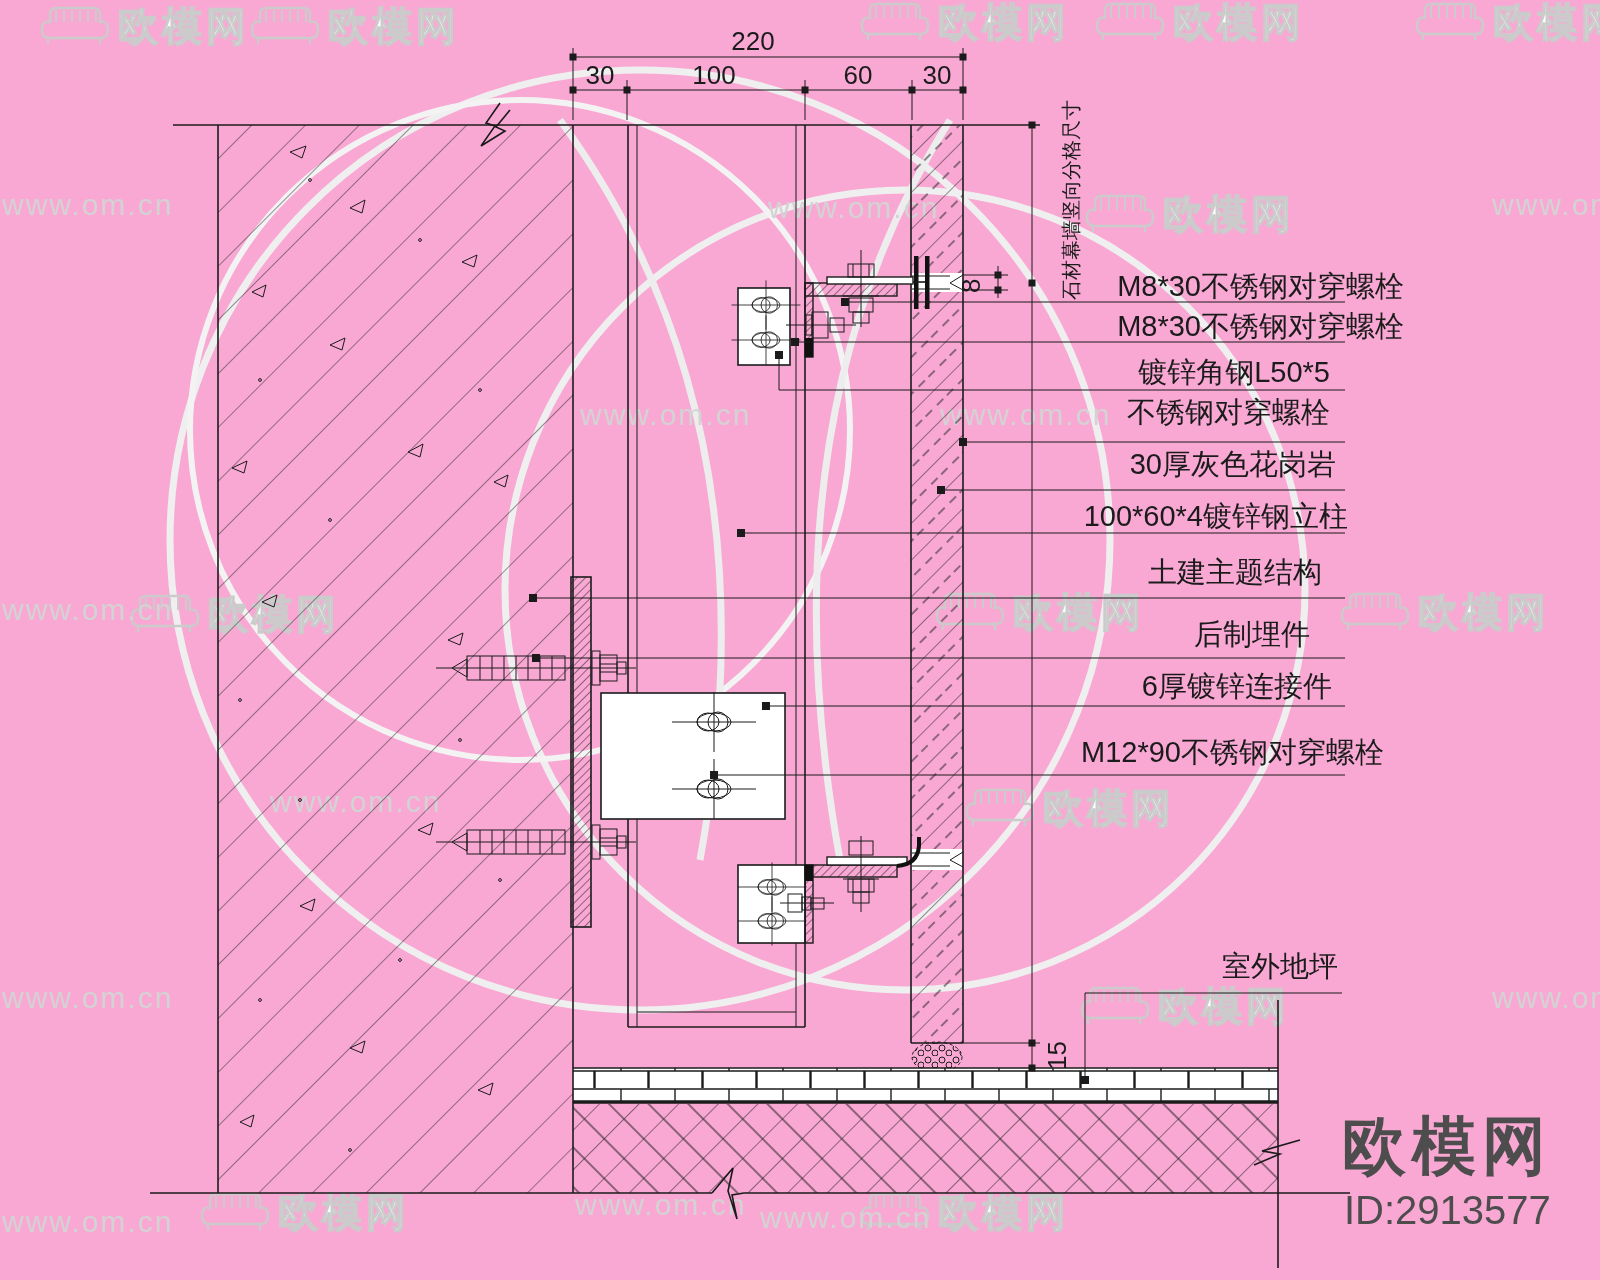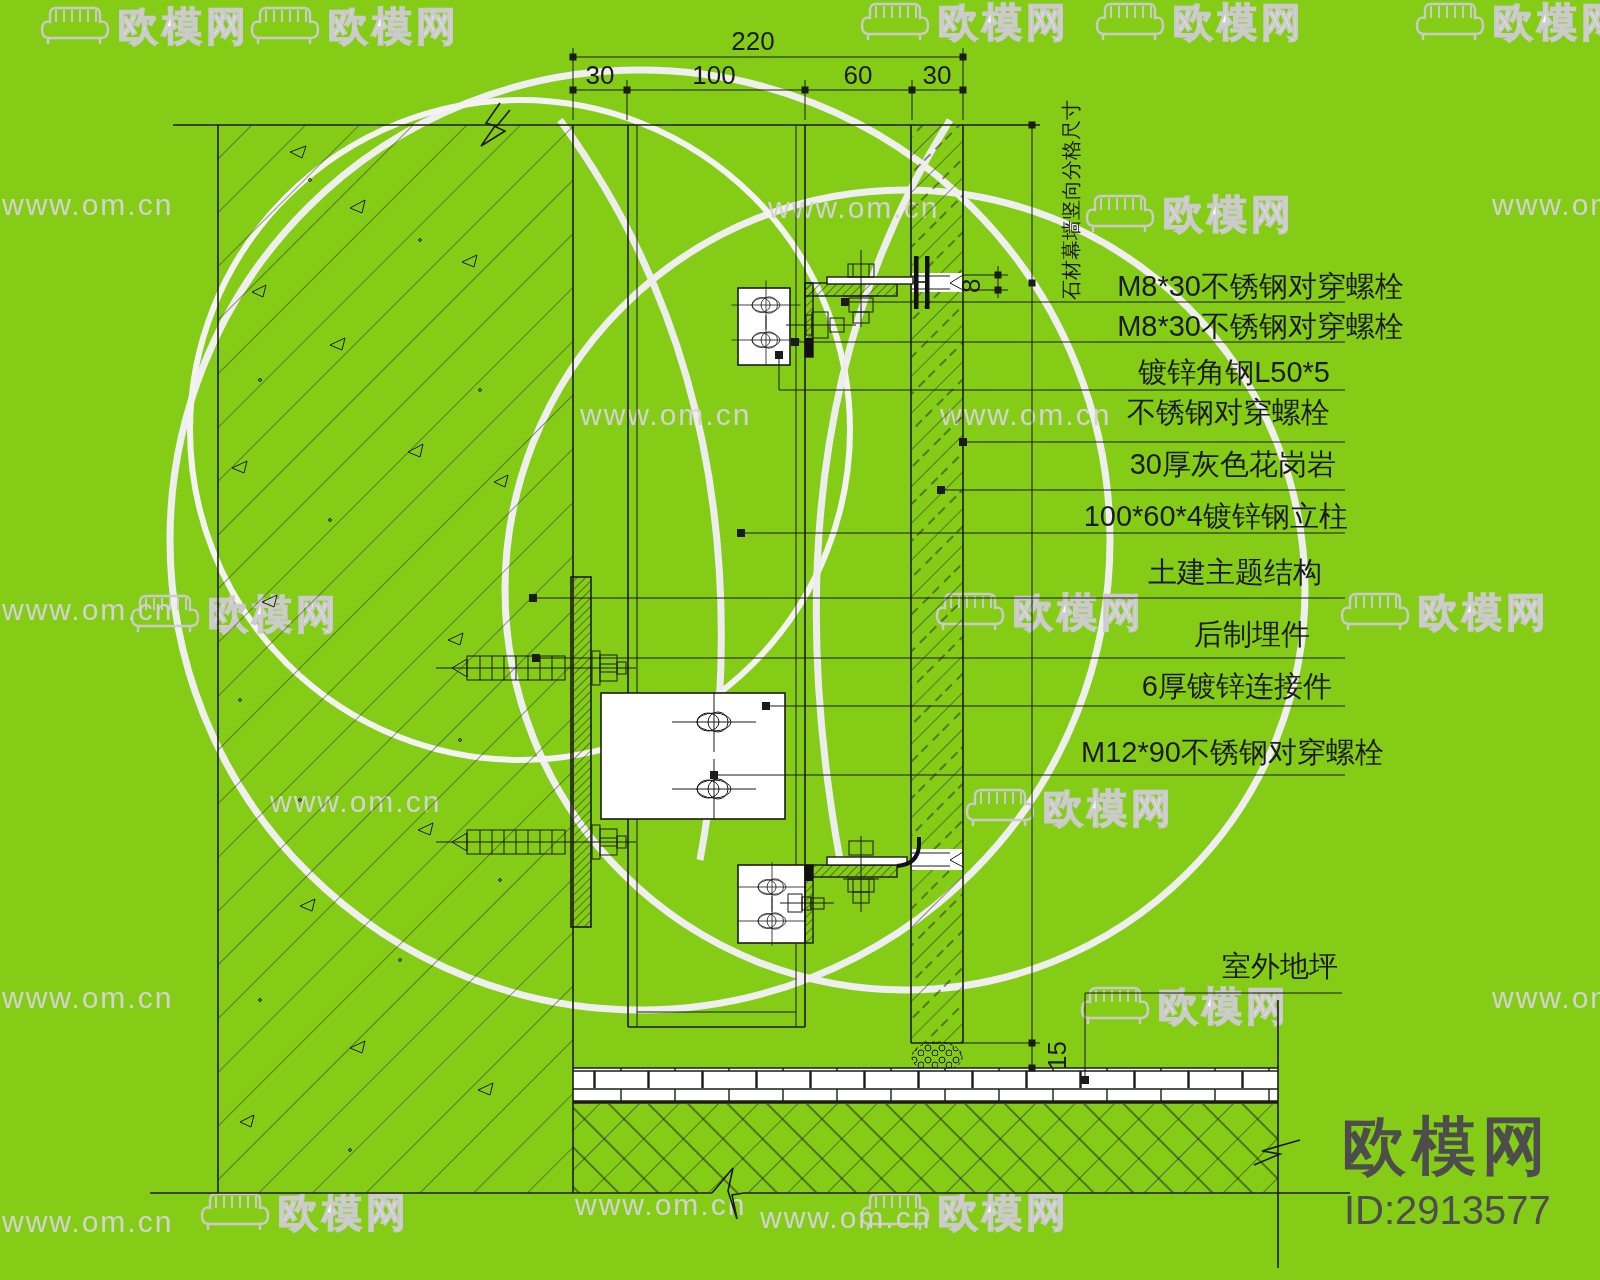--- a/index.html
+++ b/index.html
@@ -1,16 +1,16 @@
 <!DOCTYPE html>
 <html><head>
 <meta charset="utf-8">
 <style>
   html,body{margin:0;padding:0;background:#ffffff;}
-  #stage{position:relative;width:1600px;height:1280px;background:#84cc16;overflow:hidden;
+  #stage{position:relative;width:1600px;height:1280px;background:#f9a8d4;overflow:hidden;
          font-family:"Liberation Sans","DejaVu Sans",sans-serif;}
   svg text{font-family:"Liberation Sans","DejaVu Sans",sans-serif;}
   .lbl{font-size:29px;fill:#1b1b1b;}
   .dimtxt{font-size:26px;fill:#1b1b1b;}
   .vnote{font-size:20px;fill:#1b1b1b;}
   .wmurl{font-size:30px;fill:#d3d3d3;letter-spacing:2px;}
   .wmbrand{font-size:40px;fill:#ffffff;stroke:#cbcbcb;stroke-width:1.4;font-weight:bold;letter-spacing:4px;}
   .logo-big{font-size:64px;font-weight:bold;fill:#4d4d4d;letter-spacing:6px;}
   .logo-id{font-size:40px;fill:#4d4d4d;}
   .k{stroke:#1b1b1b;stroke-width:1.6;fill:none;}

